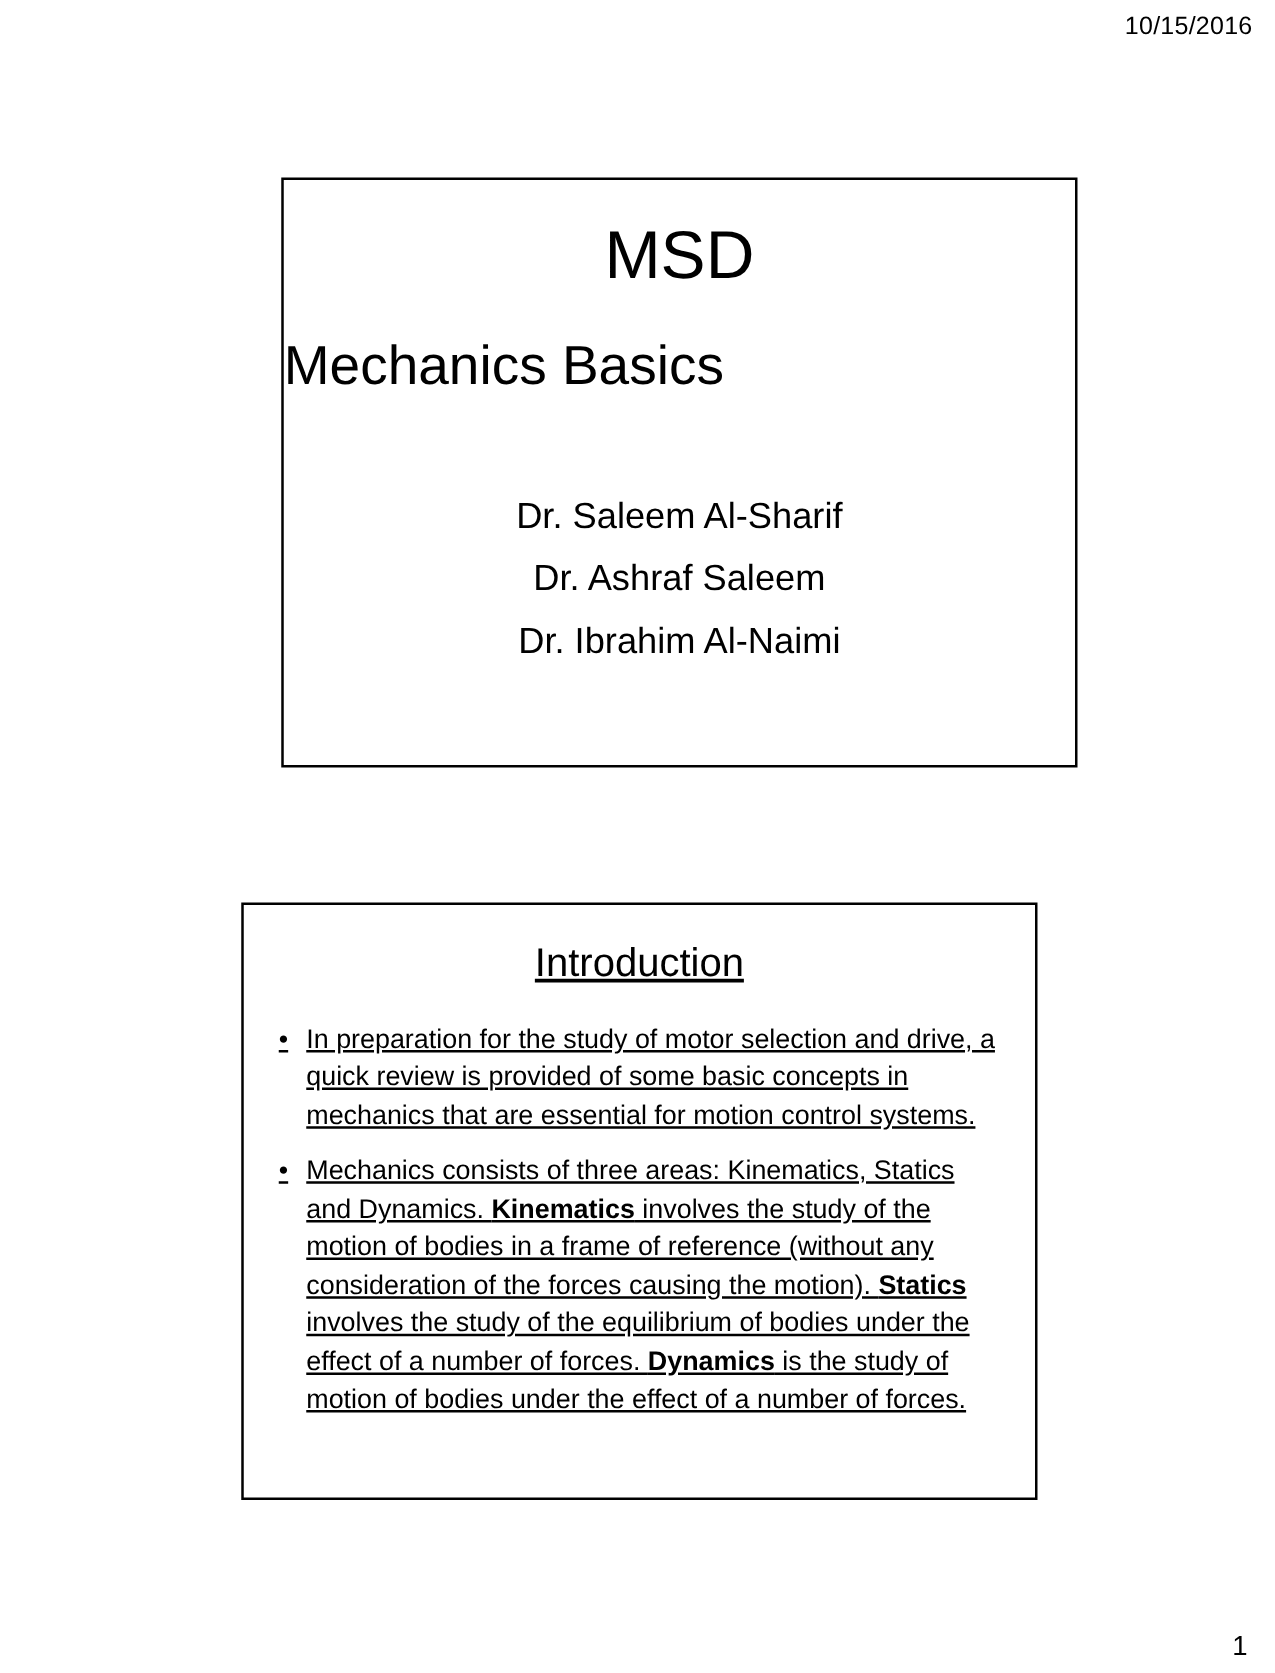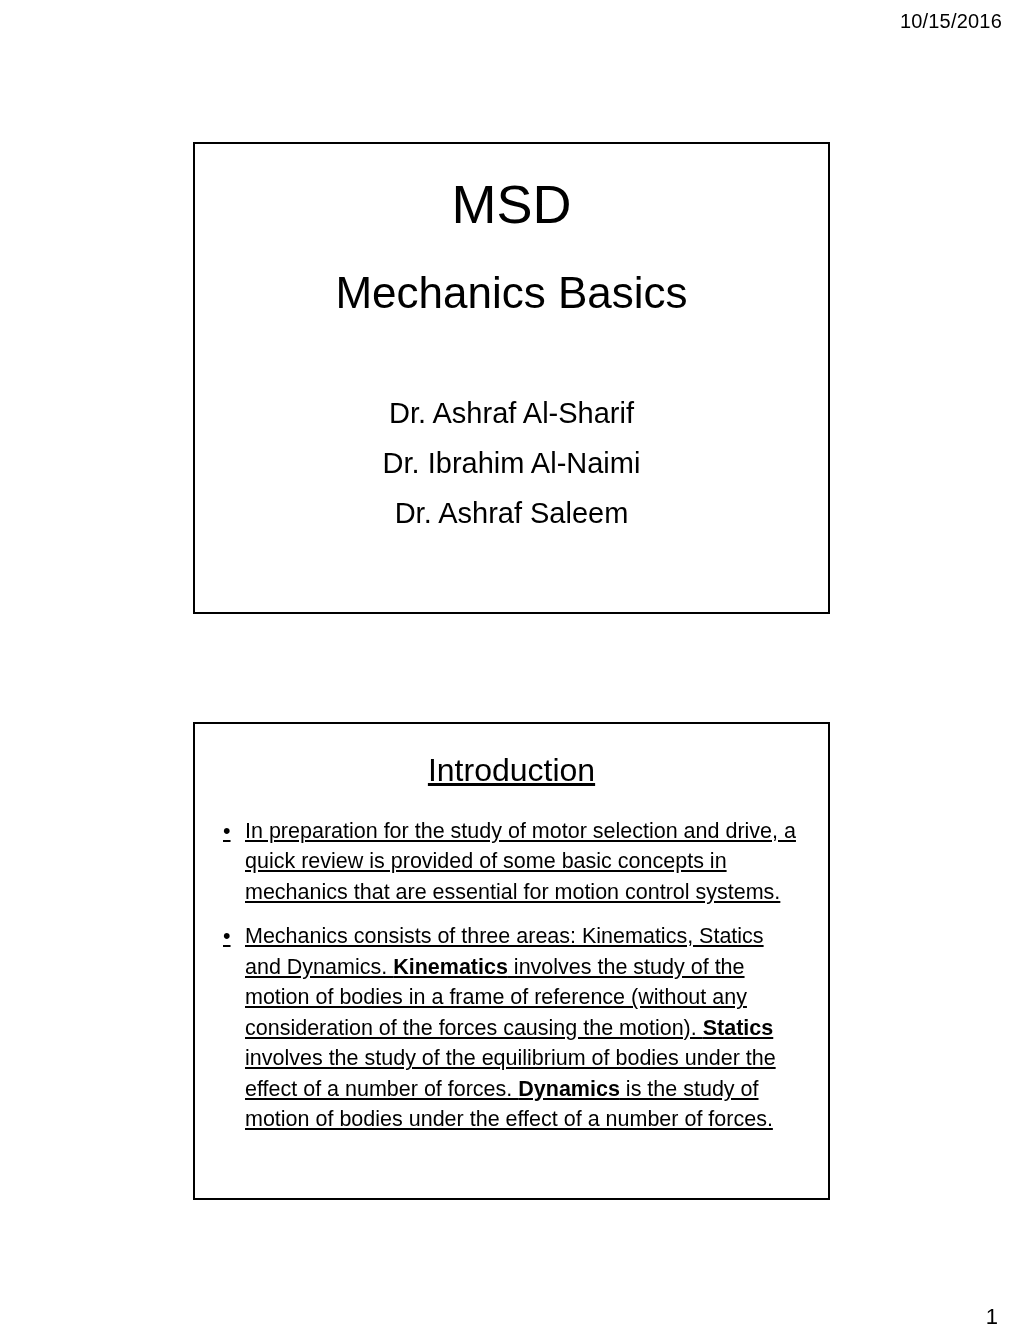--- a/index.html
+++ b/index.html
@@ -35,30 +35,30 @@
     width: 637px;
     border: 2px solid #000000;
     box-sizing: border-box;
     background: #ffffff;
   }
 
   
   #slide-title {
     top: 142px;
     height: 472px;
+    margin-left: 32px;
   }
   #slide-title .main-title {
     text-align: center;
     font-size: 54px;
     line-height: 1.05;
     margin-top: 32px;
     font-weight: normal;
   }
   #slide-title .sub-title {
-    text-align: center;
     font-size: 44px;
     line-height: 1.1;
     margin-top: 26px;
     font-weight: normal;
   }
   #slide-title .authors {
     margin-top: 72px;
     text-align: center;
     font-size: 29px;
     line-height: 1.72;
@@ -98,23 +98,23 @@
 </style>
 </head>
 <body>
 
 <div class="page-date">10/15/2016</div>
 
 <section class="slide" id="slide-title">
   <h1 class="main-title">MSD</h1>
   <h2 class="sub-title">Mechanics Basics</h2>
   <div class="authors">
-    <div>Dr. Ashraf Al-Sharif</div>
+    <div>Dr. Saleem Al-Sharif</div>
+    <div>Dr. Ashraf Saleem</div>
     <div>Dr. Ibrahim Al-Naimi</div>
-    <div>Dr. Ashraf Saleem</div>
   </div>
 </section>
 
 <section class="slide" id="slide-intro">
   <h2 class="slide-heading">Introduction</h2>
   <div class="body">
     <div class="bullet-row">
       <span class="bullet-dot">•</span>
       <span class="bullet-text">In preparation for the study of motor selection and drive, a quick review is provided of some basic concepts in mechanics that are essential for motion control systems.</span>
     </div>

